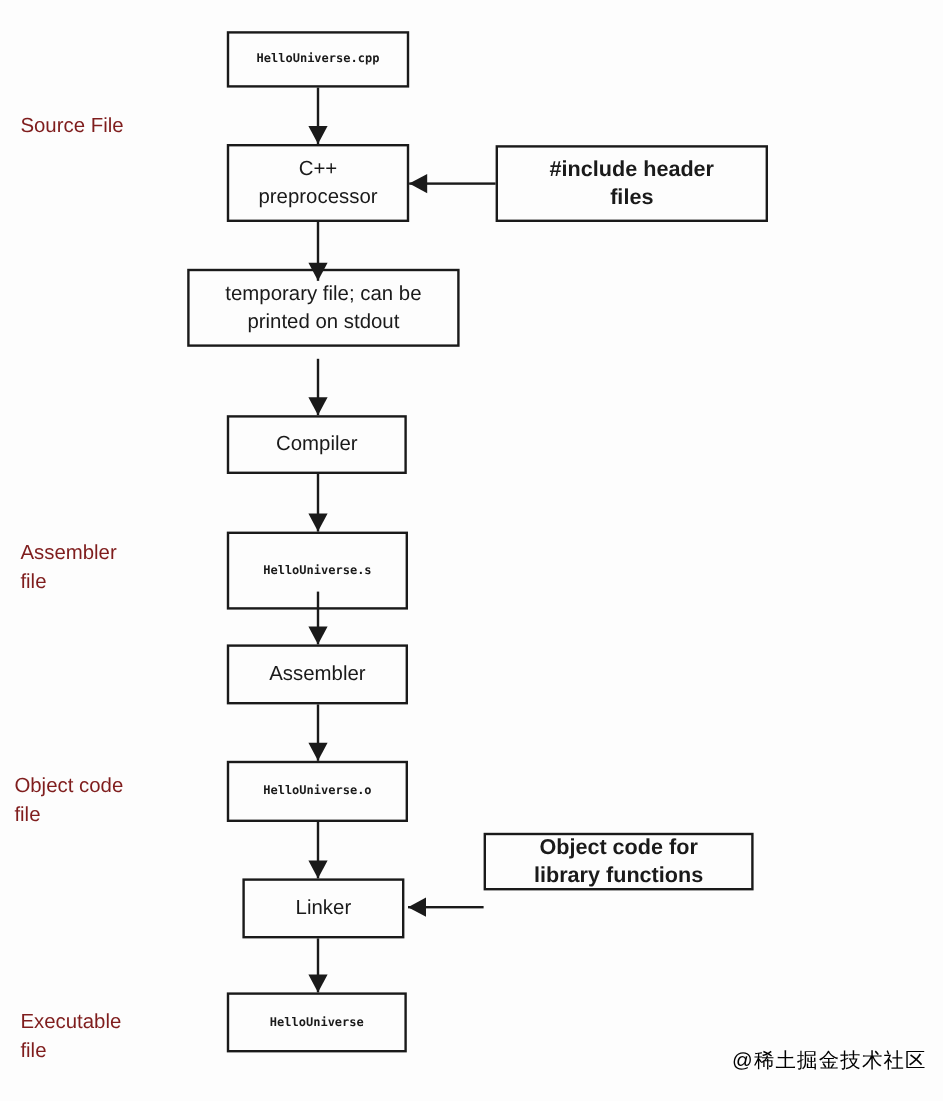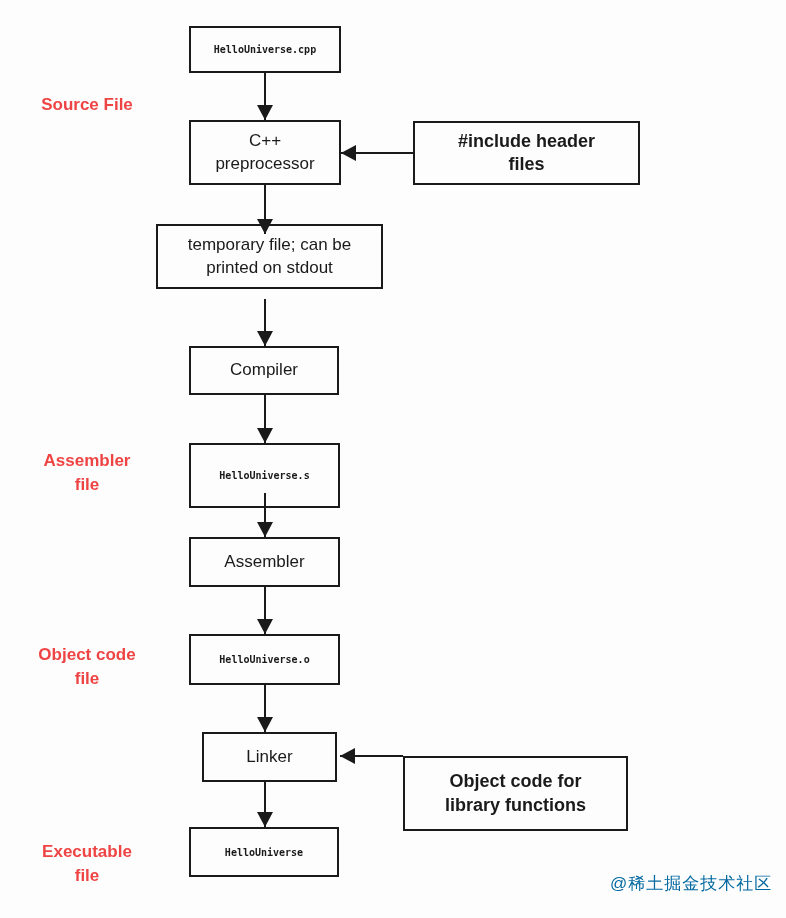--- a/index.html
+++ b/index.html
@@ -31,26 +31,25 @@
   }
   .proc {
     font-size: 17px;
   }
   .side-box {
     font-weight: bold;
     font-size: 18px;
   }
   .stage-label {
     position: absolute;
-    font-weight: bold;
+    font-weight: normal;
     font-size: 17px;
-    text-align: center;
     white-space: pre-line;
     line-height: 1.4;
-    color: #ef4444;
+    color: #7f1d1d;
   }
   .varrow {
     position: absolute;
     width: 2px;
     background: #1a1a1a;
   }
   .varrow::after {
     content: "";
     position: absolute;
     bottom: 0;
@@ -75,21 +74,21 @@
     width: 0; height: 0;
     border-top: 8px solid transparent;
     border-bottom: 8px solid transparent;
     border-right: 15px solid #1a1a1a;
   }
   .watermark {
     position: absolute;
     left: 610px;
     top: 872px;
     font-size: 17px;
-    color: #0369a1;
+    color: #000000;
     letter-spacing: 1px;
   }
 </style>
 </head>
 <body>
 
 <div class="canvas">
 
   <div class="stage-label" style="left:17px; top:93px; width:140px;">Source File</div>
   <div class="stage-label" style="left:17px; top:449px; width:140px;">Assembler
@@ -115,21 +114,21 @@
 
   <div class="node mono" style="left:189px; top:634px; width:151px; height:51px;">HelloUniverse.o</div>
 
   <div class="node proc" style="left:202px; top:732px; width:135px; height:50px;">Linker</div>
 
   <div class="node side-box" style="left:413px; top:121px; width:227px; height:64px;">#include header
 files</div>
 
   <div class="node mono" style="left:189px; top:827px; width:150px; height:50px;">HelloUniverse</div>
 
-  <div class="node side-box" style="left:403px; top:756px; width:225px; height:75px;">Object code for
+  <div class="node side-box" style="left:403px; top:694px; width:225px; height:48px;">Object code for
 library functions</div>
 
   <div class="varrow" style="left:264px; top:73px;  height:47px;"></div>
   <div class="varrow" style="left:264px; top:185px; height:49px;"></div>
   <div class="varrow" style="left:264px; top:299px; height:47px;"></div>
   <div class="varrow" style="left:264px; top:395px; height:48px;"></div>
   <div class="varrow" style="left:264px; top:493px; height:44px;"></div>
   <div class="varrow" style="left:264px; top:587px; height:47px;"></div>
   <div class="varrow" style="left:264px; top:685px; height:47px;"></div>
   <div class="varrow" style="left:264px; top:782px; height:45px;"></div>

